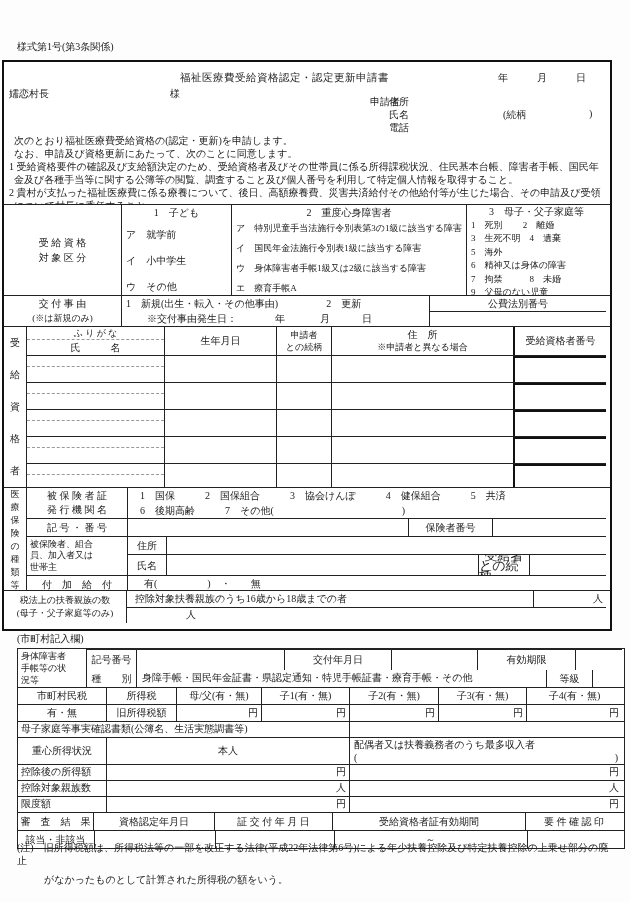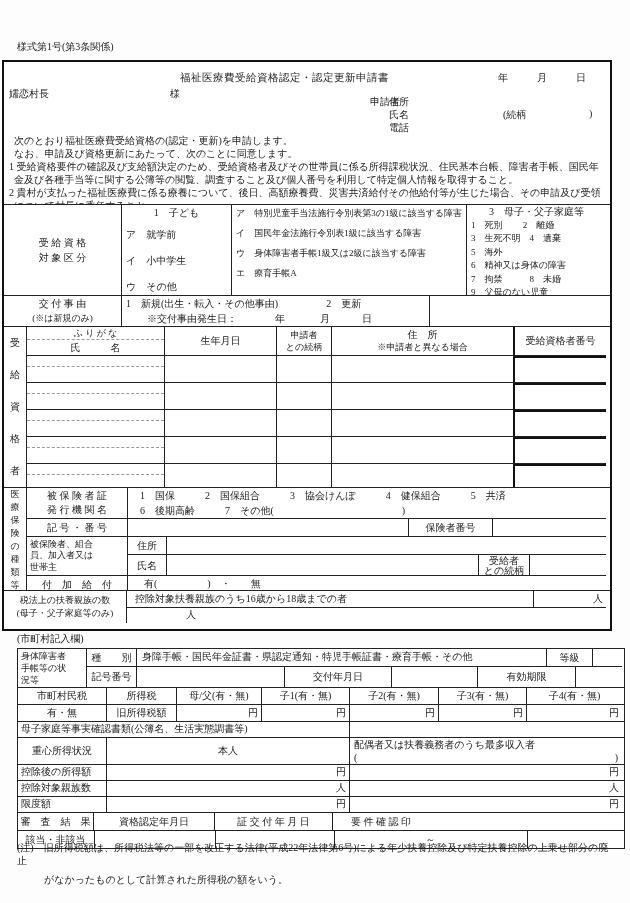--- a/index.html
+++ b/index.html
@@ -11,21 +11,21 @@
   }
   .abs{position:absolute;}
   .c{box-sizing:border-box;overflow:hidden;flex-shrink:0;}
   .row{display:flex;}
   .bl{border-left:1px solid #222;}
   .bt{border-top:1px solid #222;}
   .ctr{text-align:center;}
   .vctr{display:flex;align-items:center;justify-content:center;}
   .vcol{display:flex;flex-direction:column;align-items:center;justify-content:center;}
   .small{font-size:9px;}
-  .tiny{font-size:10px;}
+  .tiny{font-size:13px;}
   .unit{display:flex;align-items:flex-end;justify-content:flex-end;padding:0 3px 1px 0;}
   #formbox{
     position:absolute;left:2px;top:60px;width:606px;height:567px;
     border:2px solid #111;background:#fff;
   }
   #lowerbox{
     position:absolute;left:17px;top:648px;width:606px;
     border:1px solid #222;background:#fff;
   }
   .sidechars{display:flex;flex-direction:column;justify-content:space-around;align-items:center;}
@@ -69,20 +69,21 @@
       <div>受 給 資 格</div>
       <div>対 象 区 分</div>
     </div>
     <div class="c bl" style="width:110px;">
       <div class="ctr" style="margin-top:1px;">1　子ども</div>
       <div class="padl" style="margin-top:8px;">ア　就学前</div>
       <div class="padl" style="margin-top:12px;">イ　小中学生</div>
       <div class="padl" style="margin-top:12px;">ウ　その他</div>
     </div>
     <div class="c bl small" style="width:235px;">
+      <div class="ctr" style="margin-top:1px;font-size:10px;">2　重度心身障害者</div>
       <div class="padl" style="margin-top:2px;">ア　特別児童手当法施行令別表第3の1級に該当する障害</div>
       <div class="padl" style="margin-top:7px;">イ　国民年金法施行令別表1級に該当する障害</div>
       <div class="padl" style="margin-top:7px;">ウ　身体障害者手帳1級又は2級に該当する障害</div>
       <div class="padl" style="margin-top:7px;">エ　療育手帳A</div>
     </div>
     <div class="c bl small" style="width:140px;line-height:13.5px;">
       <div class="ctr" style="font-size:10px;">3　母子・父子家庭等</div>
       <div class="padl">1　死別　　 2　離婚</div>
       <div class="padl">3　生死不明　4　遺棄</div>
       <div class="padl">5　海外</div>
@@ -103,20 +104,21 @@
         <span style="margin-left:48px;">2　更新</span>
       </div>
       <div class="row" style="height:15px;align-items:center;">
         <span style="padding-left:25px;">※交付事由発生日：</span>
         <span style="margin-left:38px;">年</span>
         <span style="margin-left:35px;">月</span>
         <span style="margin-left:32px;">日</span>
       </div>
     </div>
     <div class="c bl" style="width:177px;">
+      <div class="ctr" style="height:15px;border-bottom:1px solid #222;line-height:15px;">公費法別番号</div>
       <div style="height:14px;"></div>
     </div>
   </div>
 
   <div class="row bt" style="height:160px;">
     <div class="c sidechars" style="width:22px;">
       <span>受</span>
       <span>給</span>
       <span>資</span>
       <span>格</span>
@@ -276,33 +278,33 @@
 
 <div id="lowerbox">
 
   <div class="row">
     <div class="c vcol small" style="width:68px;line-height:12px;align-items:flex-start;padding-left:3px;">
       <div>身体障害者</div>
       <div>手帳等の状</div>
       <div>況等</div>
     </div>
     <div class="c" style="width:536px;">
-      <div class="row" style="height:17px;">
-        <div class="c bl vctr" style="width:50px;">種　　別</div>
-        <div class="c bl" style="width:410px;line-height:16px;padding-left:5px;">身障手帳・国民年金証書・県認定通知・特児手帳証書・療育手帳・その他</div>
-        <div class="c bl vctr" style="width:46px;">等級</div>
-        <div class="c bl" style="width:30px;"></div>
-      </div>
       <div class="row bt" style="height:20px;">
         <div class="c bl vctr" style="width:50px;">記号番号</div>
         <div class="c bl" style="width:148px;"></div>
         <div class="c bl vctr" style="width:107px;">交付年月日</div>
         <div class="c bl" style="width:86px;"></div>
         <div class="c bl vctr" style="width:98px;">有効期限</div>
         <div class="c bl" style="width:47px;"></div>
+      </div>
+      <div class="row" style="height:17px;">
+        <div class="c bl vctr" style="width:50px;">種　　別</div>
+        <div class="c bl" style="width:410px;line-height:16px;padding-left:5px;">身障手帳・国民年金証書・県認定通知・特児手帳証書・療育手帳・その他</div>
+        <div class="c bl vctr" style="width:46px;">等級</div>
+        <div class="c bl" style="width:30px;"></div>
       </div>
     </div>
   </div>
 
   <div class="bt">
     <div class="row" style="height:16px;">
       <div class="c ctr" style="width:88px;line-height:15px;">市町村民税</div>
       <div class="c bl ctr" style="width:70px;line-height:15px;">所得税</div>
       <div class="c bl ctr" style="width:85px;line-height:15px;">母/父(有・無)</div>
       <div class="c bl ctr" style="width:88px;line-height:15px;">子1(有・無)</div>
@@ -351,20 +353,21 @@
   <div class="row bt" style="height:15px;">
     <div class="c" style="width:88px;line-height:14px;padding-left:3px;">限度額</div>
     <div class="c bl unit" style="width:243px;">円</div>
     <div class="c bl unit" style="width:273px;">円</div>
   </div>
 
   <div class="row bt" style="height:17px;">
     <div class="c vctr" style="width:75px;">審　査　結　果</div>
     <div class="c bl vctr" style="width:121px;">資格認定年月日</div>
     <div class="c bl vctr" style="width:118px;">証 交 付 年 月 日</div>
+    <div class="c bl vctr" style="width:193px;">受給資格者証有効期間</div>
     <div class="c bl vctr" style="width:97px;">要 件 確 認 印</div>
   </div>
   <div class="row bt" style="height:17px;justify-content:space-between;">
     <div class="c vctr" style="width:75px;">該当・非該当</div>
     <div class="c bl" style="width:121px;"></div>
     <div class="c bl" style="width:118px;"></div>
     <div class="c bl vctr" style="width:193px;">～</div>
     <div class="c bl" style="width:97px;"></div>
   </div>
 </div>

